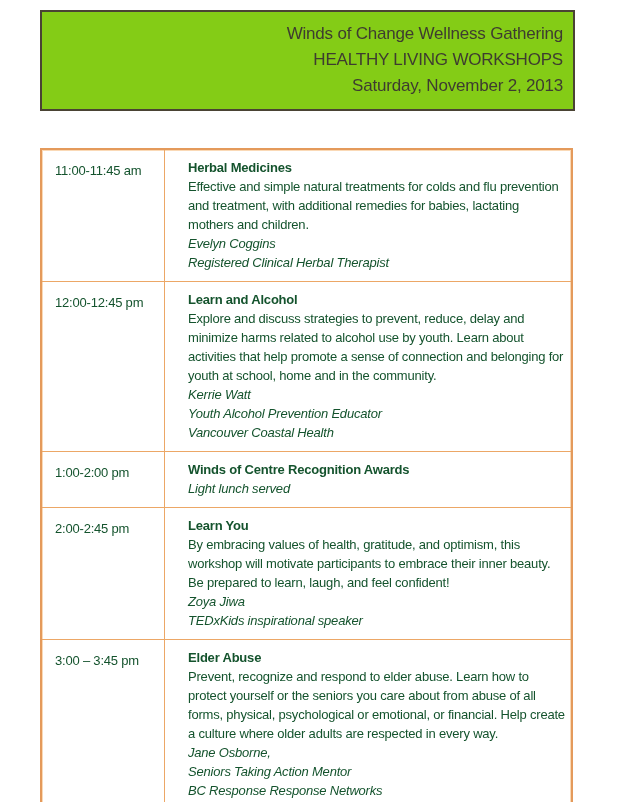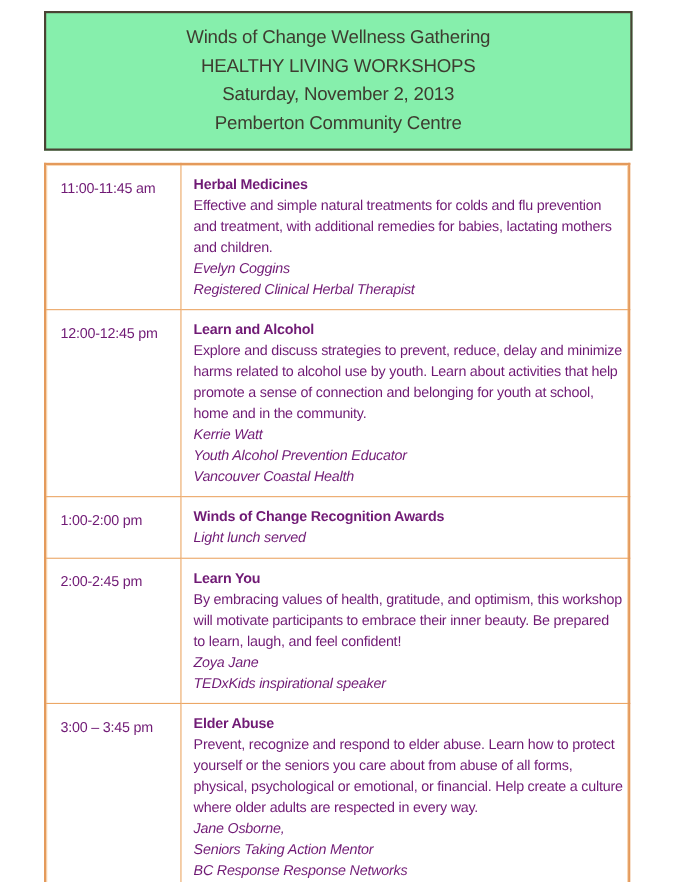--- a/index.html
+++ b/index.html
@@ -15,23 +15,23 @@
     font-family: "Liberation Sans", "DejaVu Sans", sans-serif;
     color: #3e3c34;
     box-sizing: border-box;
   }
   .banner {
     position: absolute;
     left: 40px;
     top: 10px;
     width: 535px;
     box-sizing: border-box;
-    background: #86efac;
+    background: #84cc16;
     border: 2px solid #4a4334;
-    text-align: center;
+    text-align: right;
     padding: 9px 10px 10px 10px;
   }
   .banner div {
     font-size: 17px;
     line-height: 26px;
     letter-spacing: -0.2px;
     color: #3e3c30;
   }
   .banner .bold-line {
     font-weight: normal;
@@ -47,29 +47,29 @@
   table.schedule {
     border: 2px solid #e49a5b;
     box-shadow: inset 0 0 0 1px #fad9b6;
   }
   table.schedule td {
     border: 1px solid #eca766;
     vertical-align: top;
     font-size: 13px;
     letter-spacing: -0.2px;
     line-height: 19px;
-    color: #701a75;
+    color: #14532d;
   }
   td.time-cell {
     width: 105px;
     padding: 11px 4px 10px 13px;
     white-space: nowrap;
   }
   td.content-cell {
-    padding: 8px 4px 9px 11px;
+    padding: 8px 4px 9px 23px;
   }
   .session-title {
     font-weight: bold;
   }
   .session-speaker {
     font-weight: normal;
     font-style: italic;
   }
   .speaker-role, .session-note {
     font-style: italic;
@@ -77,21 +77,20 @@
 </style>
 </head>
 <body>
 
 <div class="page">
 
   <div class="banner">
     <div>Winds of Change Wellness Gathering</div>
     <div class="bold-line">HEALTHY LIVING WORKSHOPS</div>
     <div>Saturday, November 2, 2013</div>
-    <div>Pemberton Community Centre</div>
   </div>
 
   <table class="schedule">
     <tbody>
 
       <tr>
         <td class="time-cell">11:00-11:45 am</td>
         <td class="content-cell">
           <div class="session-title">Herbal Medicines</div>
           <div class="session-desc">Effective and simple natural treatments for colds and flu prevention and treatment, with additional remedies for babies, lactating mothers and children.</div>
@@ -107,31 +106,31 @@
           <div class="session-desc">Explore and discuss strategies to prevent, reduce, delay and minimize harms related to alcohol use by youth. Learn about activities that help promote a sense of connection and belonging for youth at school, home and in the community.</div>
           <div class="session-speaker">Kerrie Watt</div>
           <div class="speaker-role">Youth Alcohol Prevention Educator</div>
           <div class="speaker-role">Vancouver Coastal Health</div>
         </td>
       </tr>
 
       <tr>
         <td class="time-cell">1:00-2:00 pm</td>
         <td class="content-cell">
-          <div class="session-title">Winds of Change Recognition Awards</div>
+          <div class="session-title">Winds of Centre Recognition Awards</div>
           <div class="session-note">Light lunch served</div>
         </td>
       </tr>
 
       <tr>
         <td class="time-cell">2:00-2:45 pm</td>
         <td class="content-cell">
           <div class="session-title">Learn You</div>
           <div class="session-desc">By embracing values of health, gratitude, and optimism, this workshop will motivate participants to embrace their inner beauty.  Be prepared to learn, laugh, and feel confident!</div>
-          <div class="session-speaker">Zoya Jane</div>
+          <div class="session-speaker">Zoya Jiwa</div>
           <div class="speaker-role">TEDxKids inspirational speaker</div>
         </td>
       </tr>
 
       <tr>
         <td class="time-cell">3:00 – 3:45 pm</td>
         <td class="content-cell">
           <div class="session-title">Elder Abuse</div>
           <div class="session-desc">Prevent, recognize and respond to elder abuse. Learn how to protect yourself or the seniors you care about from abuse of all forms, physical, psychological or emotional, or financial. Help create a culture where older adults are respected in every way.</div>
           <div class="session-speaker">Jane Osborne,</div>

